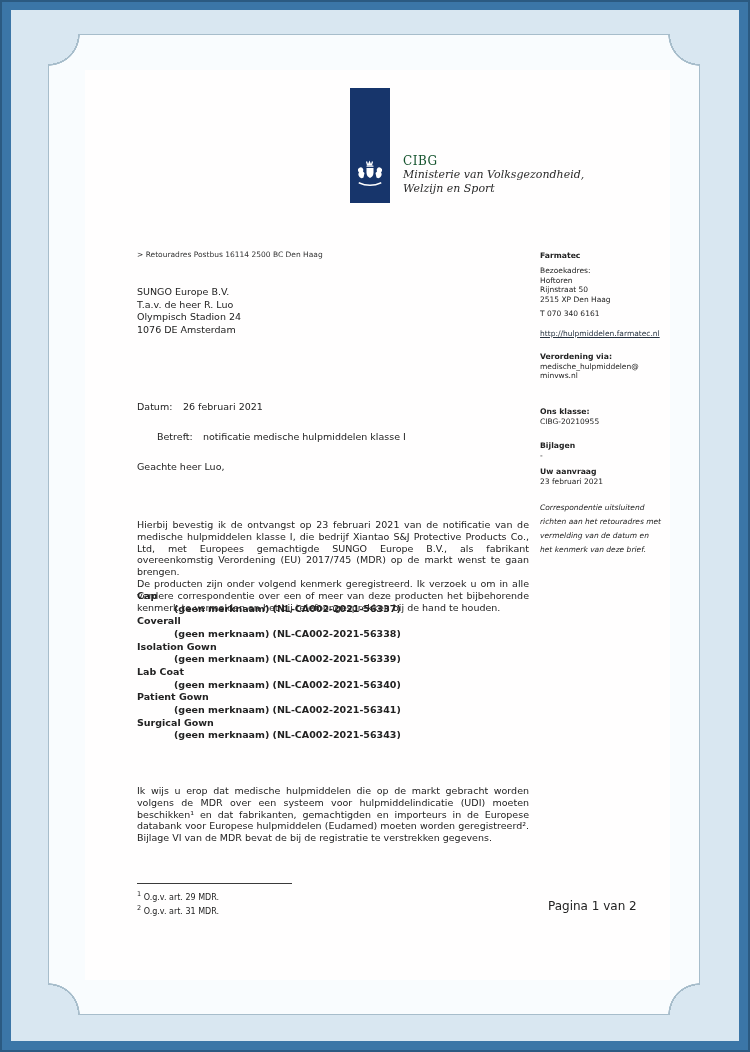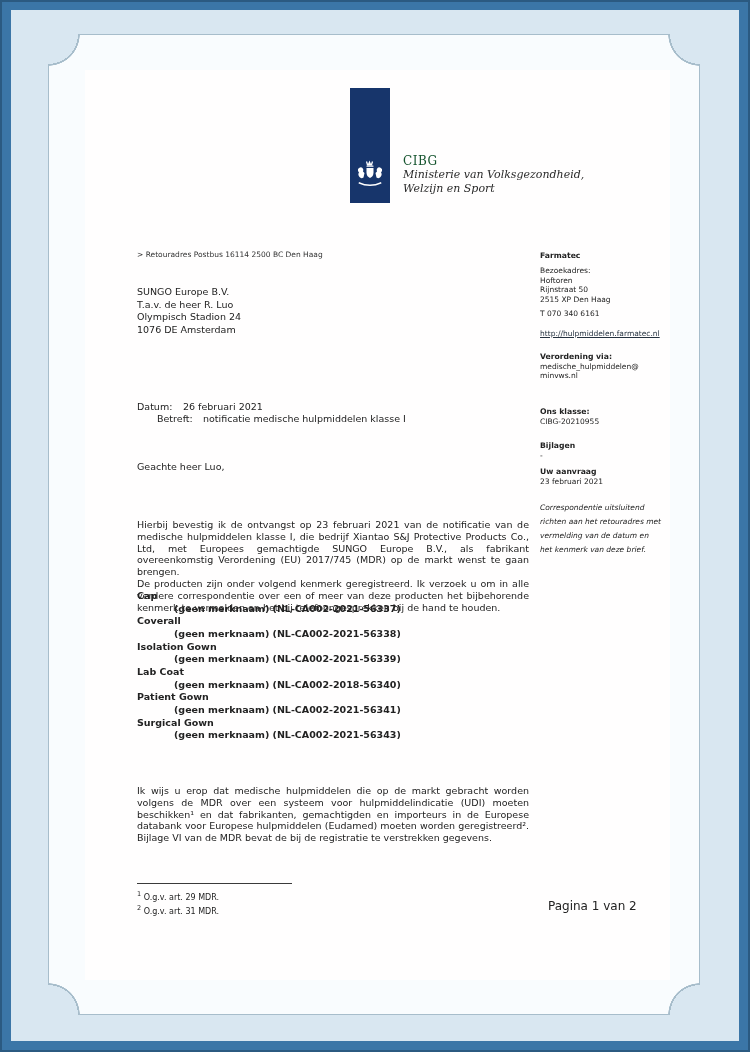--- a/index.html
+++ b/index.html
@@ -89,41 +89,41 @@
       <div>SUNGO Europe B.V.</div>
       <div>T.a.v. de heer R. Luo</div>
       <div>Olympisch Stadion 24</div>
       <div>1076 DE  Amsterdam</div>
     </div>
 
     <div class="abs meta-row" style="top:331px;">
       <span class="lbl">Datum:</span>
       <span>26 februari 2021</span>
     </div>
-    <div class="abs meta-row" style="top:343px;padding-left:20px;">
+    <div class="abs meta-row" style="top:361px;padding-left:20px;">
       <span class="lbl">Betreft:</span>
       <span>notificatie medische hulpmiddelen klasse I</span>
     </div>
 
     <div class="abs salutation">Geachte heer Luo,</div>
 
     <div class="abs para" style="top:418px;margin-top:31px;">
       <span>Hierbij bevestig ik de ontvangst op 23 februari 2021 van de notificatie van de medische hulpmiddelen klasse I, die bedrijf Xiantao S&amp;J Protective Products Co., Ltd, met Europees gemachtigde SUNGO Europe B.V., als fabrikant overeenkomstig Verordening (EU) 2017/745 (MDR) op de markt wenst te gaan brengen.</span><br>
       <span>De producten zijn onder volgend kenmerk geregistreerd. Ik verzoek u om in alle verdere correspondentie over een of meer van deze producten het bijbehorende kenmerk te vermelden en het bij telefoongesprekken bij de hand te houden.</span>
     </div>
 
     <div class="abs products">
       <div>Cap</div>
       <div class="code">(geen merknaam) (NL-CA002-2021-56337)</div>
       <div>Coverall</div>
       <div class="code">(geen merknaam) (NL-CA002-2021-56338)</div>
       <div>Isolation Gown</div>
       <div class="code">(geen merknaam) (NL-CA002-2021-56339)</div>
       <div>Lab Coat</div>
-      <div class="code">(geen merknaam) (NL-CA002-2018-56340)</div>
+      <div class="code">(geen merknaam) (NL-CA002-2021-56340)</div>
       <div>Patient Gown</div>
       <div class="code">(geen merknaam) (NL-CA002-2021-56341)</div>
       <div>Surgical Gown</div>
       <div class="code">(geen merknaam) (NL-CA002-2021-56343)</div>
     </div>
 
     <div class="abs para" style="top:715px;">Ik wijs u erop dat medische hulpmiddelen die op de markt gebracht worden volgens de MDR over een systeem voor hulpmiddelindicatie (UDI) moeten beschikken¹ en dat fabrikanten, gemachtigden en importeurs in de Europese databank voor Europese hulpmiddelen (Eudamed) moeten worden geregistreerd². Bijlage VI van de MDR bevat de bij de registratie te verstrekken gegevens.</div>
 
     <div class="abs foot-rule"></div>
     <div class="abs footnote" style="top:820px;">

